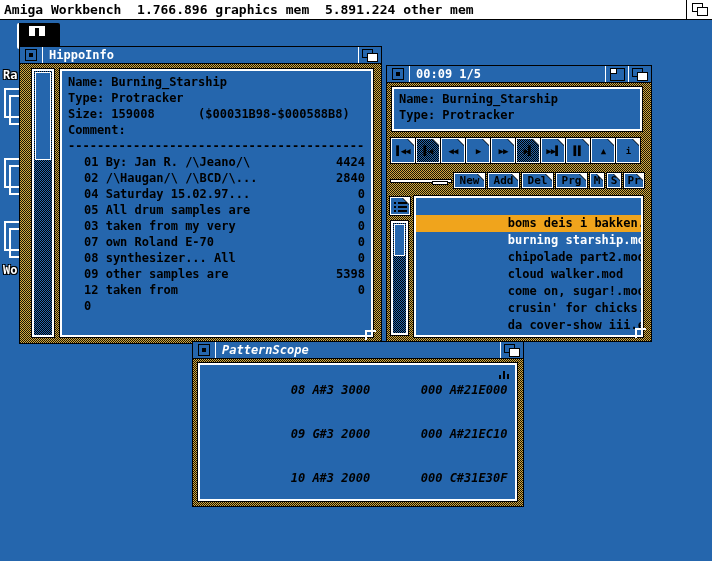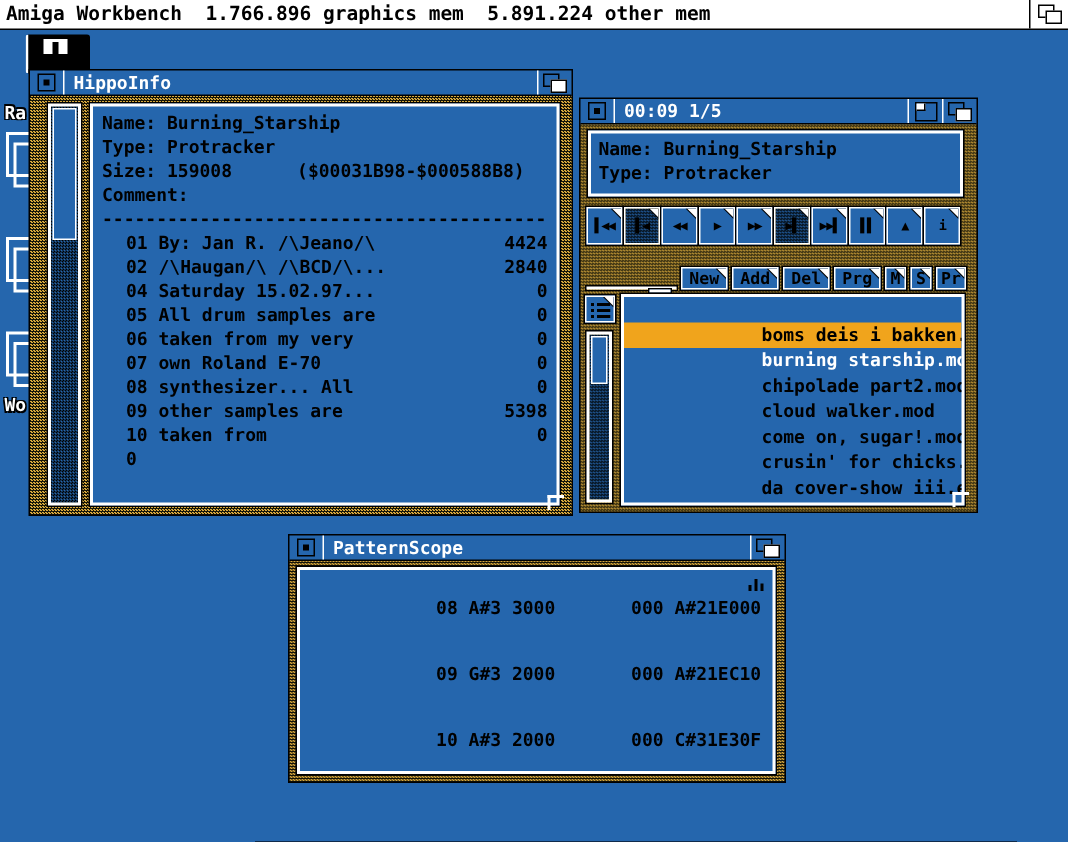--- a/index.html
+++ b/index.html
@@ -63,34 +63,34 @@
   .hi-content{left:40px;top:5px;width:313px;height:268px;padding:3px 6px;font-size:12px;line-height:16px;color:#000;overflow:hidden;}
   .info-line{white-space:pre;height:16px;}
   .sample-row{display:flex;justify-content:space-between;height:16px;line-height:16px;margin-left:16px;}
   .sample-row span{white-space:pre;}
 
   
   #player{left:387px;top:66px;width:264px;height:275px;}
   .pl-info{left:5px;top:4px;width:250px;height:44px;padding:2px 5px;font-size:12px;line-height:17px;color:#000;}
   .transport{position:absolute;left:4px;top:55px;display:flex;gap:1px;}
   .transport .hbtn{width:24px;height:25px;font-size:9px;letter-spacing:-1px;}
-  .misc-row{position:absolute;left:4px;top:85px;height:25px;display:flex;gap:3px;align-items:flex-end;}
+  .misc-row{position:absolute;left:4px;top:85px;height:25px;display:flex;gap:3px;align-items:center;}
   .slider{position:relative;width:60px;border:1px solid #fff;box-shadow:0 0 0 1px #000;box-sizing:border-box;}
   .slider-thumb{position:absolute;top:1px;bottom:1px;right:3px;width:12px;background:#2566AD;border:1px solid #fff;box-shadow:0 0 0 1px #000;}
   .misc-row .hbtn{font-size:11px;letter-spacing:0;}
   .misc-row .wide{width:31px;} .misc-row .narrow{width:14px;} .misc-row .mid{width:20px;}
   .list-btn{position:absolute;left:3px;top:114px;width:20px;height:18px;}
   .pl-scroll{left:4px;top:138px;width:17px;height:114px;}
   .pl-thumb{height:30px;}
   .pl-list{left:27px;top:113px;width:229px;height:141px;overflow:hidden;}
   .list-item{height:17px;line-height:17px;font-size:12px;color:#000;padding-left:5px;white-space:pre;}
   .list-item.selected{background:#F0A41C;color:#fff;}
 
   
-  #patternscope{left:193px;top:357px;width:330px;height:164px;}
+  #patternscope{left:193px;top:342px;width:330px;height:164px;font-style:italic;}
   .pat-content{left:5px;top:4px;width:319px;height:138px;padding:3px 4px;overflow:hidden;}
   .pat-row{white-space:pre;font-size:12px;line-height:14px;color:#000;
            border-top:1px solid transparent;border-bottom:1px solid transparent;}
   .pat-row.current{border-top:1px dotted #000;border-bottom:1px dotted #000;}
   .peak-icon{position:absolute;right:6px;top:6px;display:flex;gap:2px;align-items:flex-end;height:8px;}
   .peak-icon span{display:block;width:2px;background:#000;}
 </style>
 </head>
 <body>
 
@@ -162,41 +162,41 @@
               <span>04 Saturday 15.02.97...</span>
               <span>0</span>
             </div>
 
             <div class="sample-row">
               <span>05 All drum samples are</span>
               <span>0</span>
             </div>
 
             <div class="sample-row">
-              <span>06 taken from my very</span>
+              <span>03 taken from my very</span>
               <span>0</span>
             </div>
 
             <div class="sample-row">
               <span>07 own Roland E-70</span>
               <span>0</span>
             </div>
 
             <div class="sample-row">
               <span>08 synthesizer... All</span>
               <span>0</span>
             </div>
 
             <div class="sample-row">
               <span>09 other samples are</span>
               <span>5398</span>
             </div>
 
             <div class="sample-row">
-              <span>10 taken from</span>
+              <span>12 taken from</span>
               <span>0</span>
             </div>
 
             <div class="sample-row">
               <span>0</span>
             </div>
           </div>
       </div>
       <div class="resize-corner"></div>
     </div>

